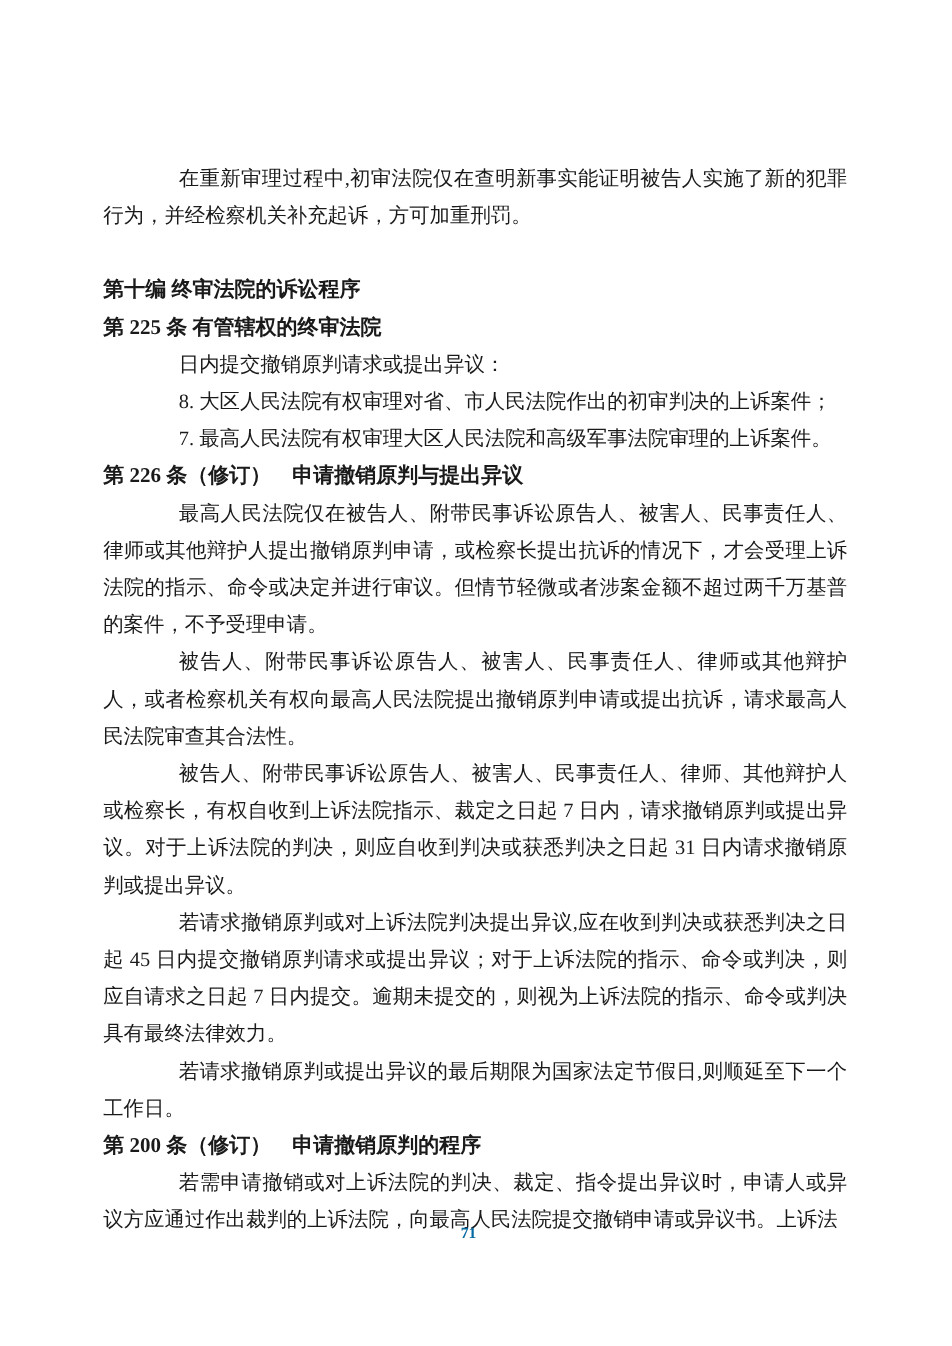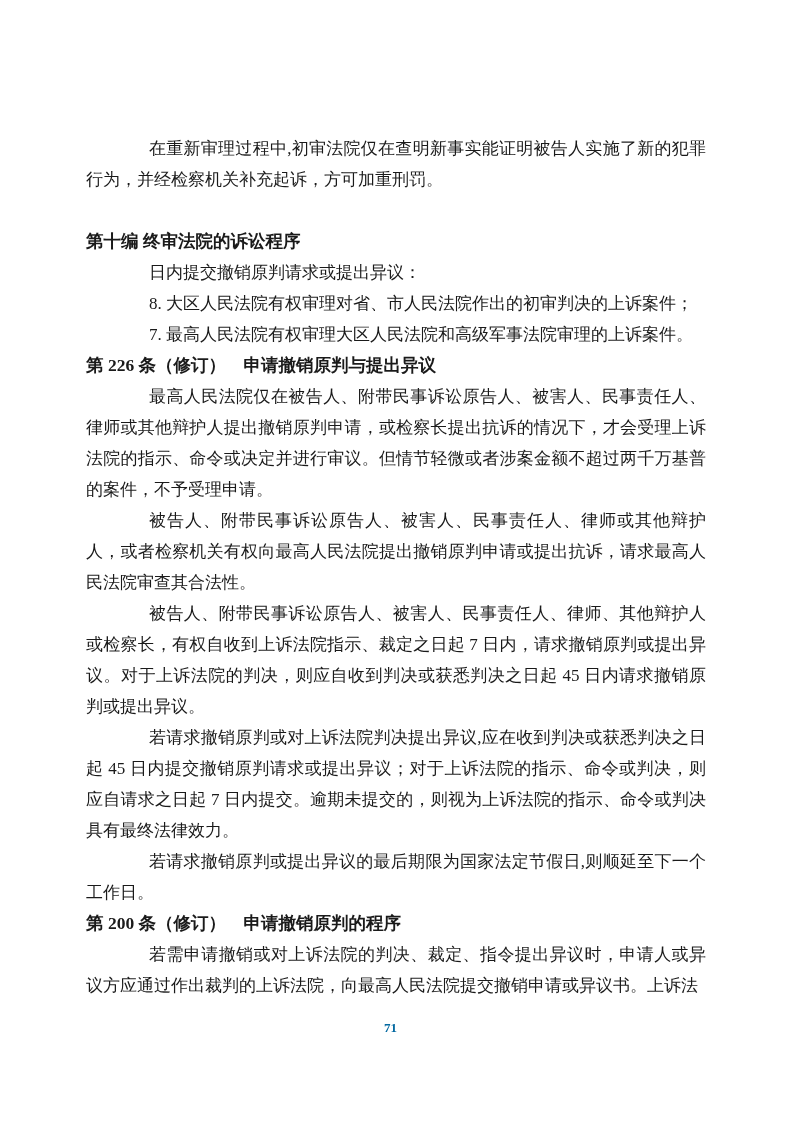--- a/index.html
+++ b/index.html
@@ -53,27 +53,28 @@
     color: #0369a1;
   }
 </style>
 </head>
 <body>
 
 <div class="page">
   <main class="content">
       <p class="para">在重新审理过程中,初审法院仅在查明新事实能证明被告人实施了新的犯罪行为，并经检察机关补充起诉，方可加重刑罚。</p>
       <h2 class="heading space-before">第十编 终审法院的诉讼程序</h2>
+      <h2 class="heading">第 225 条 有管辖权的终审法院</h2>
       <p class="para">日内提交撤销原判请求或提出异议：</p>
       <p class="para">8. 大区人民法院有权审理对省、市人民法院作出的初审判决的上诉案件；</p>
       <p class="para">7. 最高人民法院有权审理大区人民法院和高级军事法院审理的上诉案件。</p>
       <h2 class="heading">第 226 条（修订）　申请撤销原判与提出异议</h2>
       <p class="para">最高人民法院仅在被告人、附带民事诉讼原告人、被害人、民事责任人、律师或其他辩护人提出撤销原判申请，或检察长提出抗诉的情况下，才会受理上诉法院的指示、命令或决定并进行审议。但情节轻微或者涉案金额不超过两千万基普的案件，不予受理申请。</p>
       <p class="para">被告人、附带民事诉讼原告人、被害人、民事责任人、律师或其他辩护人，或者检察机关有权向最高人民法院提出撤销原判申请或提出抗诉，请求最高人民法院审查其合法性。</p>
-      <p class="para">被告人、附带民事诉讼原告人、被害人、民事责任人、律师、其他辩护人或检察长，有权自收到上诉法院指示、裁定之日起 7 日内，请求撤销原判或提出异议。对于上诉法院的判决，则应自收到判决或获悉判决之日起 45 日内请求撤销原判或提出异议。</p>
+      <p class="para">被告人、附带民事诉讼原告人、被害人、民事责任人、律师、其他辩护人或检察长，有权自收到上诉法院指示、裁定之日起 7 日内，请求撤销原判或提出异议。对于上诉法院的判决，则应自收到判决或获悉判决之日起 31 日内请求撤销原判或提出异议。</p>
       <p class="para">若请求撤销原判或对上诉法院判决提出异议,应在收到判决或获悉判决之日起 45 日内提交撤销原判请求或提出异议；对于上诉法院的指示、命令或判决，则应自请求之日起 7 日内提交。逾期未提交的，则视为上诉法院的指示、命令或判决具有最终法律效力。</p>
       <p class="para">若请求撤销原判或提出异议的最后期限为国家法定节假日,则顺延至下一个工作日。</p>
       <h2 class="heading">第 200 条（修订）　申请撤销原判的程序</h2>
       <p class="para">若需申请撤销或对上诉法院的判决、裁定、指令提出异议时，申请人或异议方应通过作出裁判的上诉法院，向最高人民法院提交撤销申请或异议书。上诉法</p>
     </main>
   <div class="footer">
     <span>71</span>
   </div>
 </div>
 

